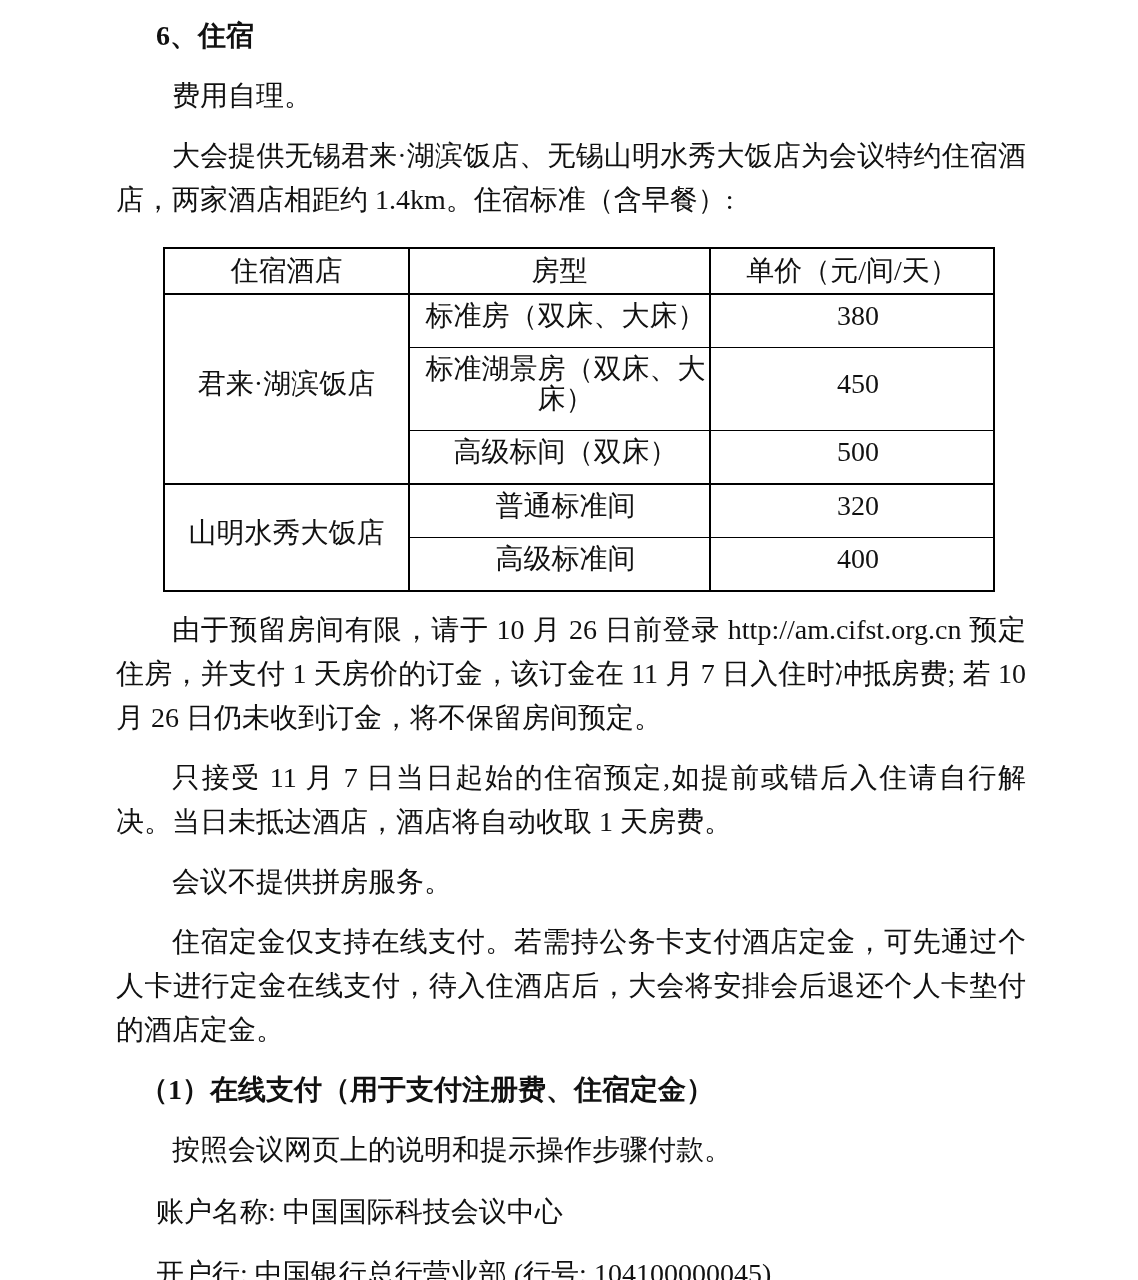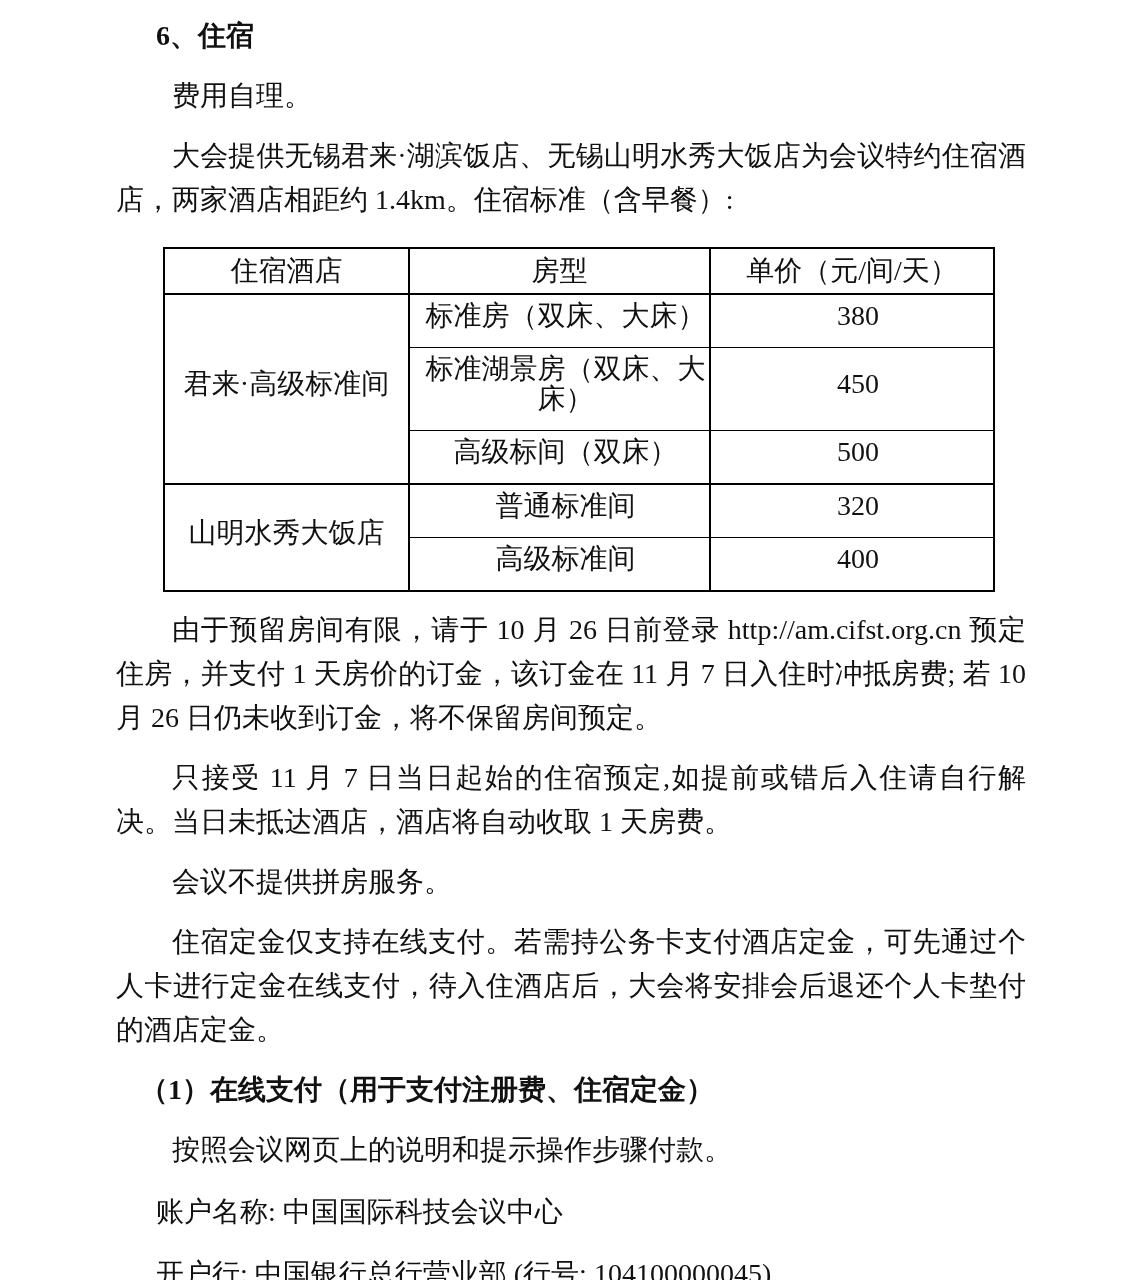--- a/index.html
+++ b/index.html
@@ -86,21 +86,21 @@
       </colgroup>
     <thead>
       <tr>
         <th>住宿酒店</th>
         <th>房型</th>
         <th>单价（元/间/天）</th>
       </tr>
     </thead>
     <tbody>
       <tr class="group-start">
-        <td class="hotel-cell" rowspan="3">君来·高级标准间</td>
+        <td class="hotel-cell" rowspan="3">君来·湖滨饭店</td>
         <td>标准房（双床、大床）</td>
         <td>380</td>
       </tr>
       <tr>
         <td>标准湖景房（双床、大床）</td>
         <td>450</td>
       </tr>
       <tr>
         <td>高级标间（双床）</td>
         <td>500</td>

